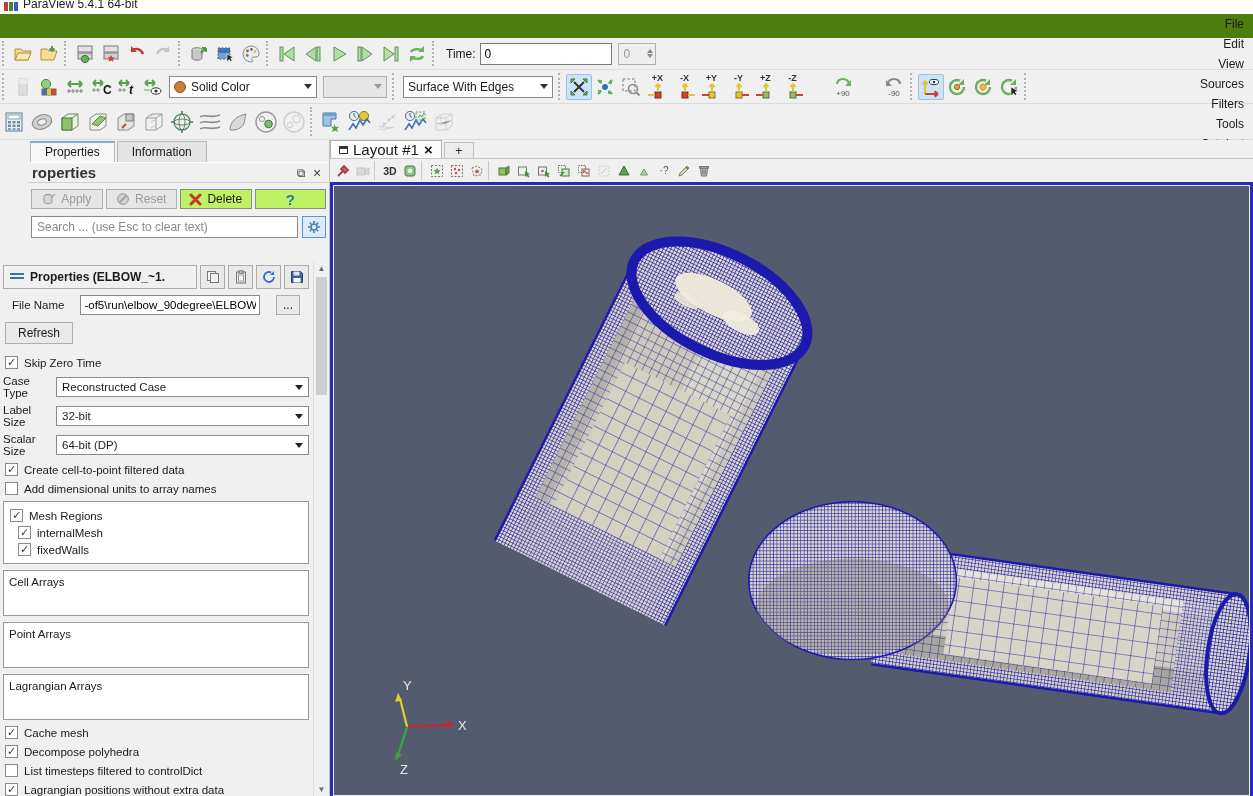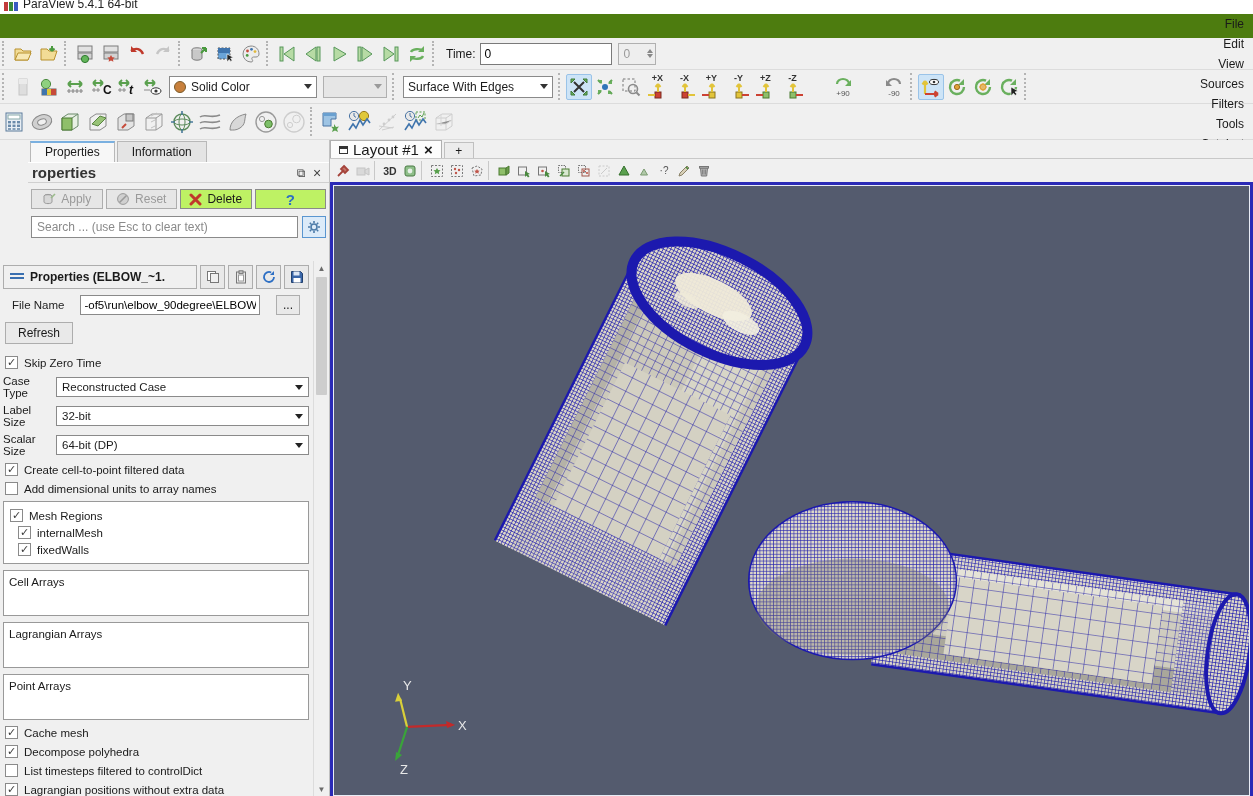--- a/index.html
+++ b/index.html
@@ -697,24 +697,24 @@
         <div class="ck ind">
           <span class="box">✓</span>
           <span class="lbl">fixedWalls</span>
         </div>
       </div>
 
       <div class="wbox h44">
           <div class="title">Cell Arrays</div>
         </div>
       <div class="wbox h44">
-          <div class="title">Lagrangian Arrays</div>
+          <div class="title">Point Arrays</div>
         </div>
       <div class="wbox h44">
-          <div class="title">Point Arrays</div>
+          <div class="title">Lagrangian Arrays</div>
         </div>
 
       <div class="ck">
         <span class="box">✓</span>
         <span class="lbl">Cache mesh</span>
       </div>
       <div class="ck">
         <span class="box">✓</span>
         <span class="lbl">Decompose polyhedra</span>
       </div>

